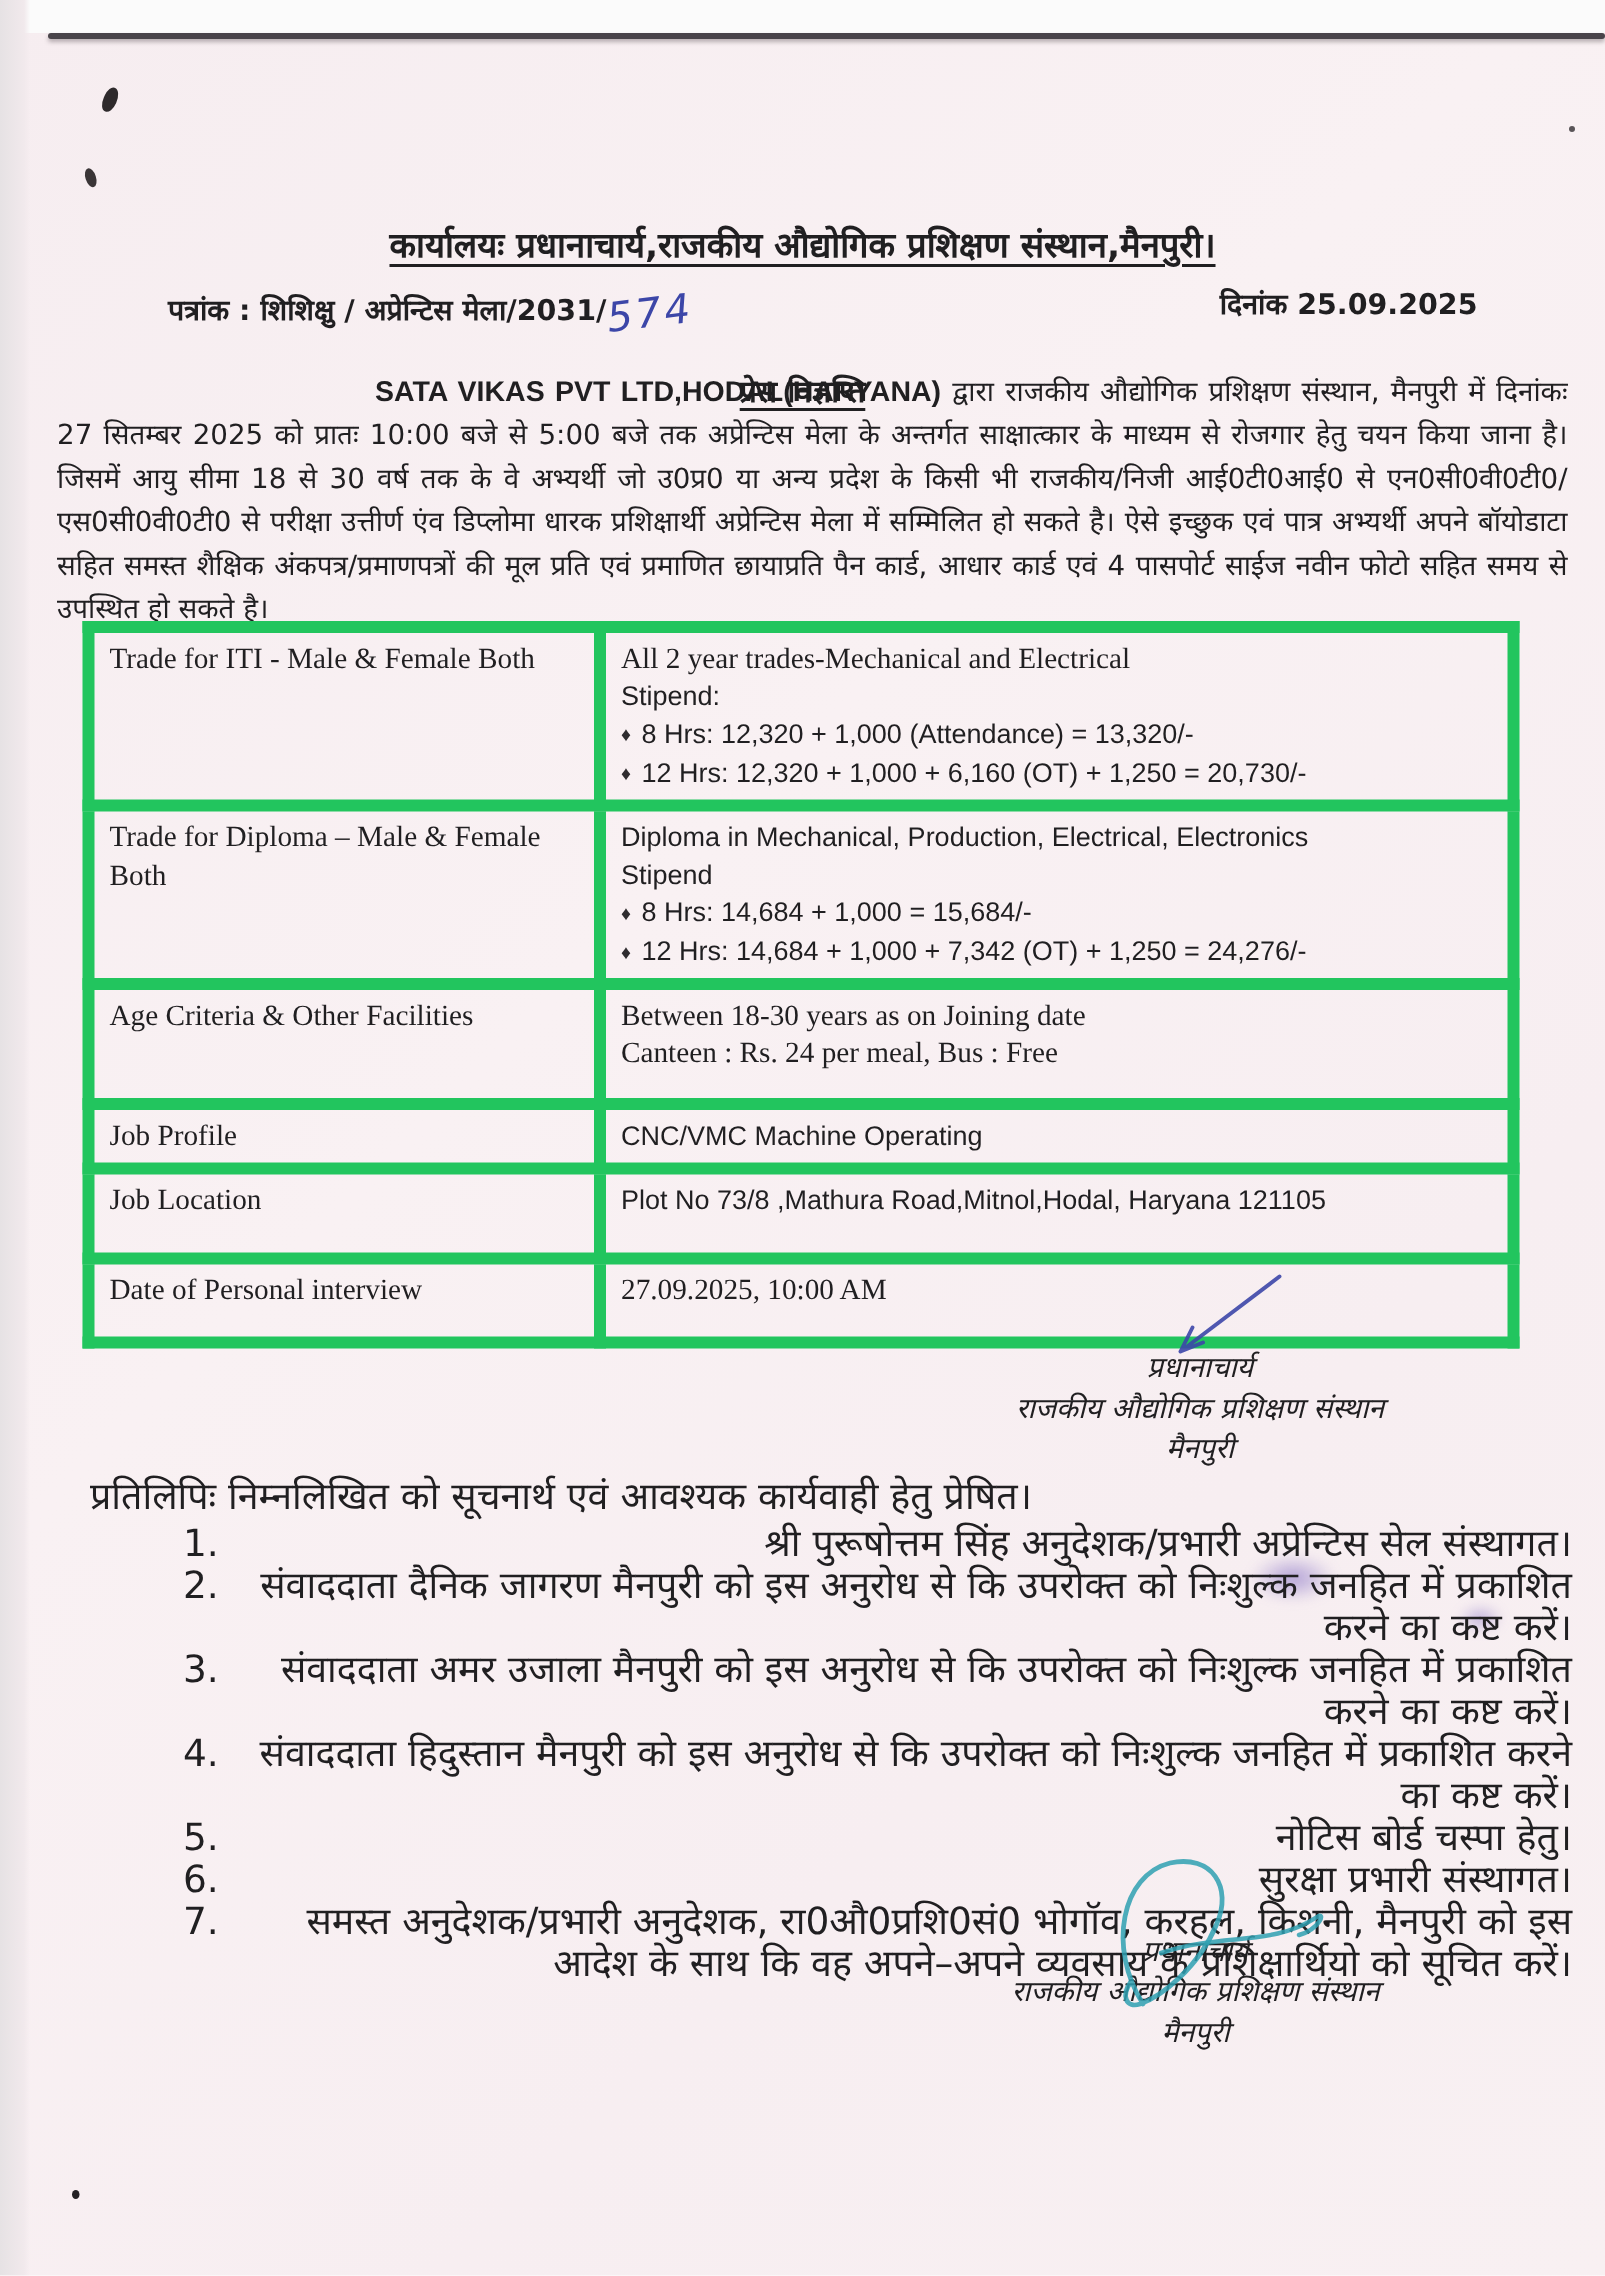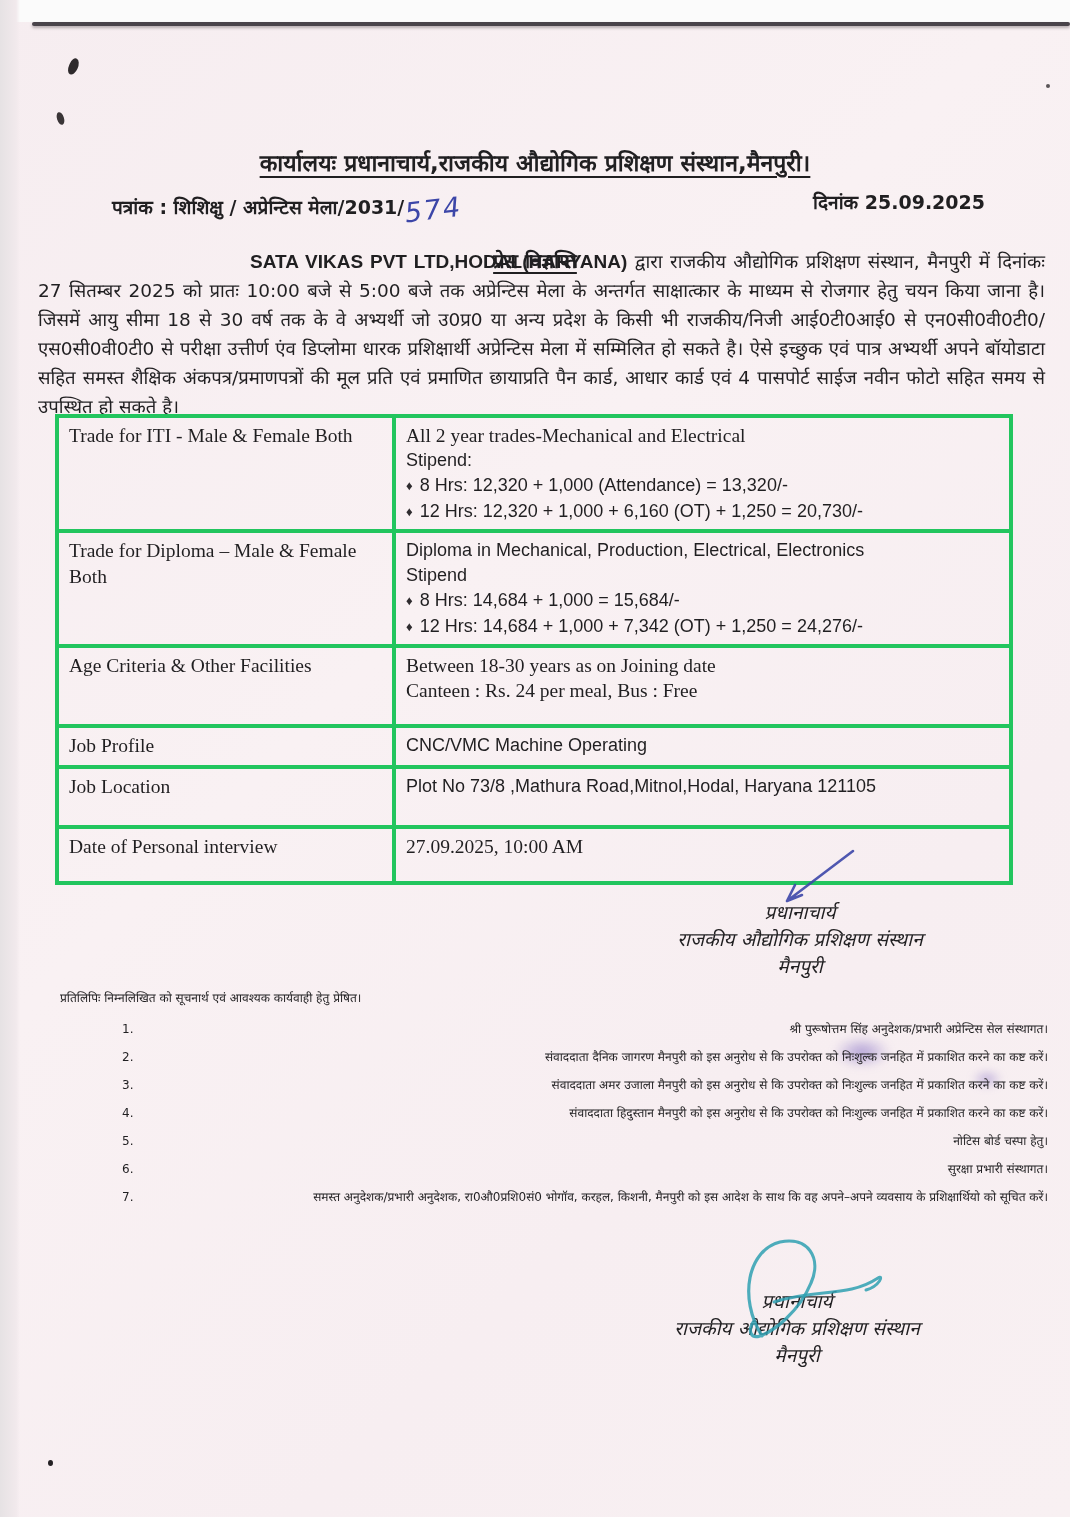--- a/index.html
+++ b/index.html
@@ -27,34 +27,34 @@
   .ref-number{display:inline-block;color:var(--hand-blue,#3c46a8);font-size:27px;font-weight:normal;font-style:italic;
     letter-spacing:2px;transform:rotate(-7deg) translateY(5px);}
   .press-title{top:219px;left:0;right:0;text-align:center;font-size:20px;font-weight:bold;
     text-decoration:underline;text-underline-offset:4px;margin-top:28px;}
   
   .intro{top:247px;left:38px;right:25px;font-size:18.5px;line-height:29px;text-align:justify;}
   .intro .lead{text-indent:212px;}
   .company{font-family:"Liberation Sans",sans-serif;font-weight:bold;font-size:19px;}
   
   table.notice{border-collapse:collapse;table-layout:fixed;width:958px;position:absolute;left:55px;top:414px;}
-  table.notice td{border:4px solid #22c55e;vertical-align:top;padding:5px 10px 4px 10px;}
+  table.notice td{border:8px solid #22c55e;vertical-align:top;padding:5px 10px 4px 10px;}
   td.label-cell{width:313px;font-family:"Liberation Serif",serif;font-size:19.5px;line-height:26px;}
   td.value-cell{font-size:18.5px;line-height:25px;}
   .vline{white-space:nowrap;overflow:hidden;}
   .vline.serif{font-family:"Liberation Serif",serif;font-size:19.5px;}
   .vline.sans{font-family:"Liberation Sans",sans-serif;font-size:18px;}
   .bullet{display:inline-block;font-size:13px;margin-right:7px;transform:translateY(-1px);color:#2f2c2f;}
   
   .sig-block{text-align:center;font-size:19px;line-height:27px;font-style:italic;}
   .sig-top-block{left:640px;top:899px;width:320px;}
   .sig-bottom-block{left:632px;top:1288px;width:330px;}
   .sig-svg{pointer-events:none;}
   
-  .copy{top:984px;left:60px;right:22px;font-size:12px;line-height:28px;}
+  .copy{top:984px;left:60px;right:22px;font-size:25px;line-height:28px;}
   .copy-heading{margin-bottom:3px;}
   .copy-item{display:flex;margin-left:62px;min-height:27.6px;}
   .copy-item .num{width:33px;flex:0 0 33px;}
   .copy-item .txt{flex:1;text-align:right;}
 </style>
 </head>
 <body style="--ink: #201f21; --hand-blue: #3c46a8;">
 
 <div class="abs top-band"></div>
 <div class="abs fold-line"></div>

